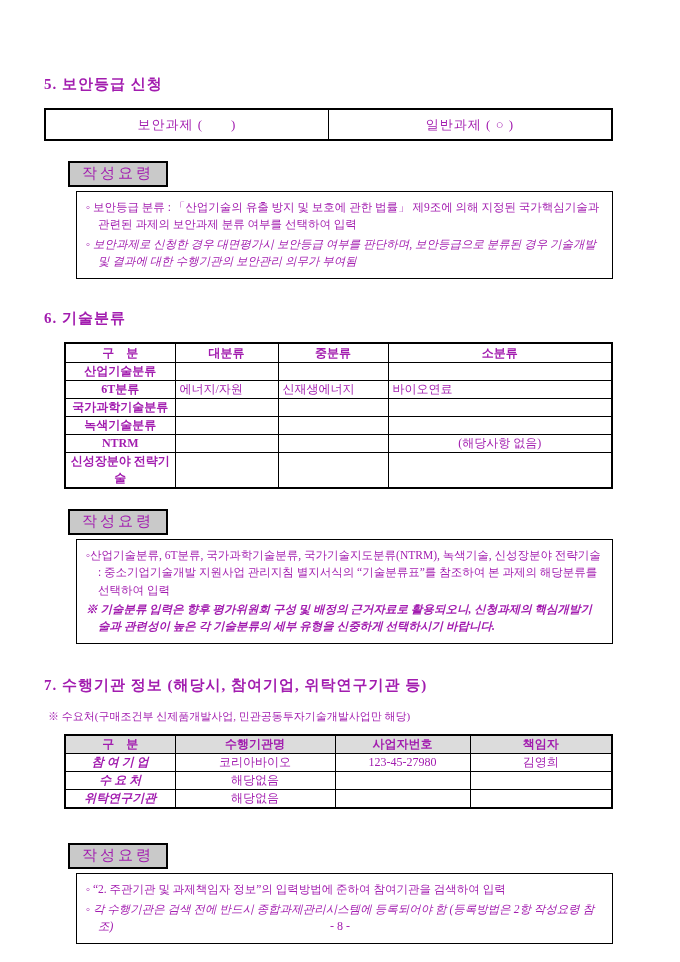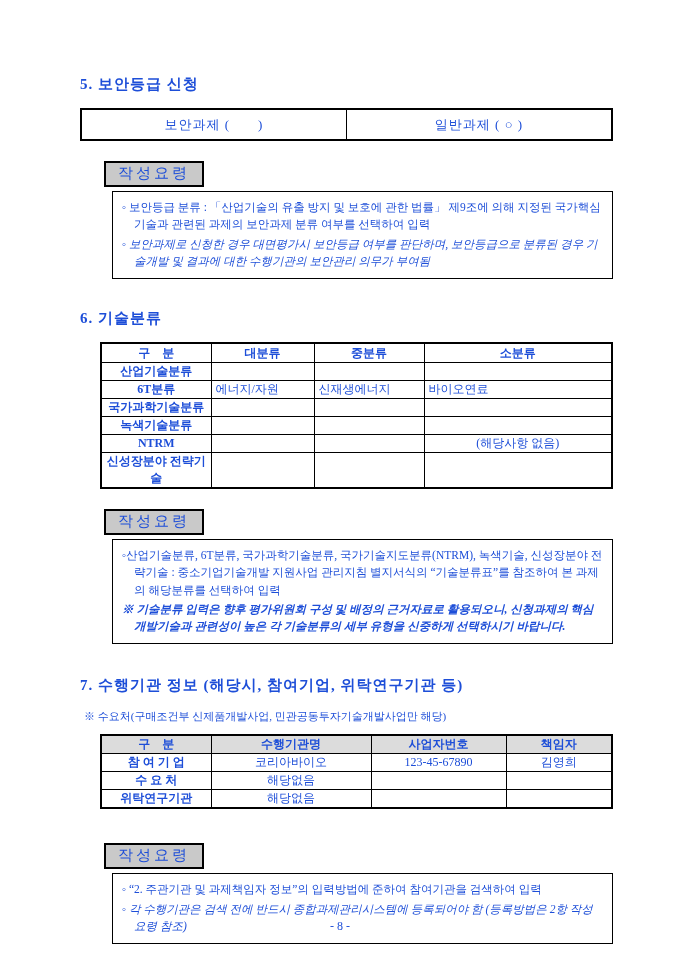--- a/index.html
+++ b/index.html
@@ -2,23 +2,23 @@
 <html><head>
 <meta charset="utf-8">
 <style>
   html,body { margin:0; padding:0; background:#888; }
   .page {
     position:relative;
     width:680px; height:962px;
     margin:0 auto;
     background:#ffffff;
     box-sizing:border-box;
-    padding:75px 67px 0 80px;
+    padding:75px 67px 0 44px;
     font-family:"Liberation Serif","DejaVu Serif",serif;
-    color:#1d4ed8;
+    color:#a21caf;
     overflow:hidden;
   }
   .sec-heading {
     font-size:15px; font-weight:bold; letter-spacing:1px;
     margin:0 0 14px 0;
   }
   .sec-heading .paren { font-size:15px; }
 
   table.tbl { border-collapse:collapse; width:100%; table-layout:fixed; }
   table.tbl td, table.tbl th { border:1px solid #000; overflow:hidden; }
@@ -60,21 +60,21 @@
   table.sec6 td.center { text-align:center; }
 
   
   .note { font-size:11px; margin:6px 0 10px 4px; }
   table.sec7 { border:2px solid #000; font-size:12px; }
   table.sec7 th {
     height:17px; background:#dcdcdc;
     text-align:center; vertical-align:middle; font-weight:bold; padding:0 3px;
   }
   table.sec7 td { height:16px; text-align:center; vertical-align:middle; padding:0 4px; }
-  table.sec7 td.rowlabel { font-weight:bold; }
+  table.sec7 td.rowlabel { font-weight:bold;font-style:italic; }
 
   .spacer30 { height:30px; }
   .spacer32 { height:32px; }
 
   .footer {
     position:absolute; left:0; right:0; bottom:28px;
     text-align:center; font-size:12px;
   }
 </style>
 </head>
@@ -185,21 +185,21 @@
     <tbody>
         <tr>
       <th>구　분</th>
       <th>수행기관명</th>
       <th>사업자번호</th>
       <th>책임자</th>
     </tr>
     <tr>
       <td class="rowlabel">참 여 기 업</td>
       <td>코리아바이오</td>
-      <td>123-45-67890</td>
+      <td>123-45-27980</td>
       <td>김영희</td>
     </tr>
     <tr>
       <td class="rowlabel">수 요 처</td>
       <td>해당없음</td>
       <td></td>
       <td></td>
     </tr>
     <tr>
       <td class="rowlabel">위탁연구기관</td>

